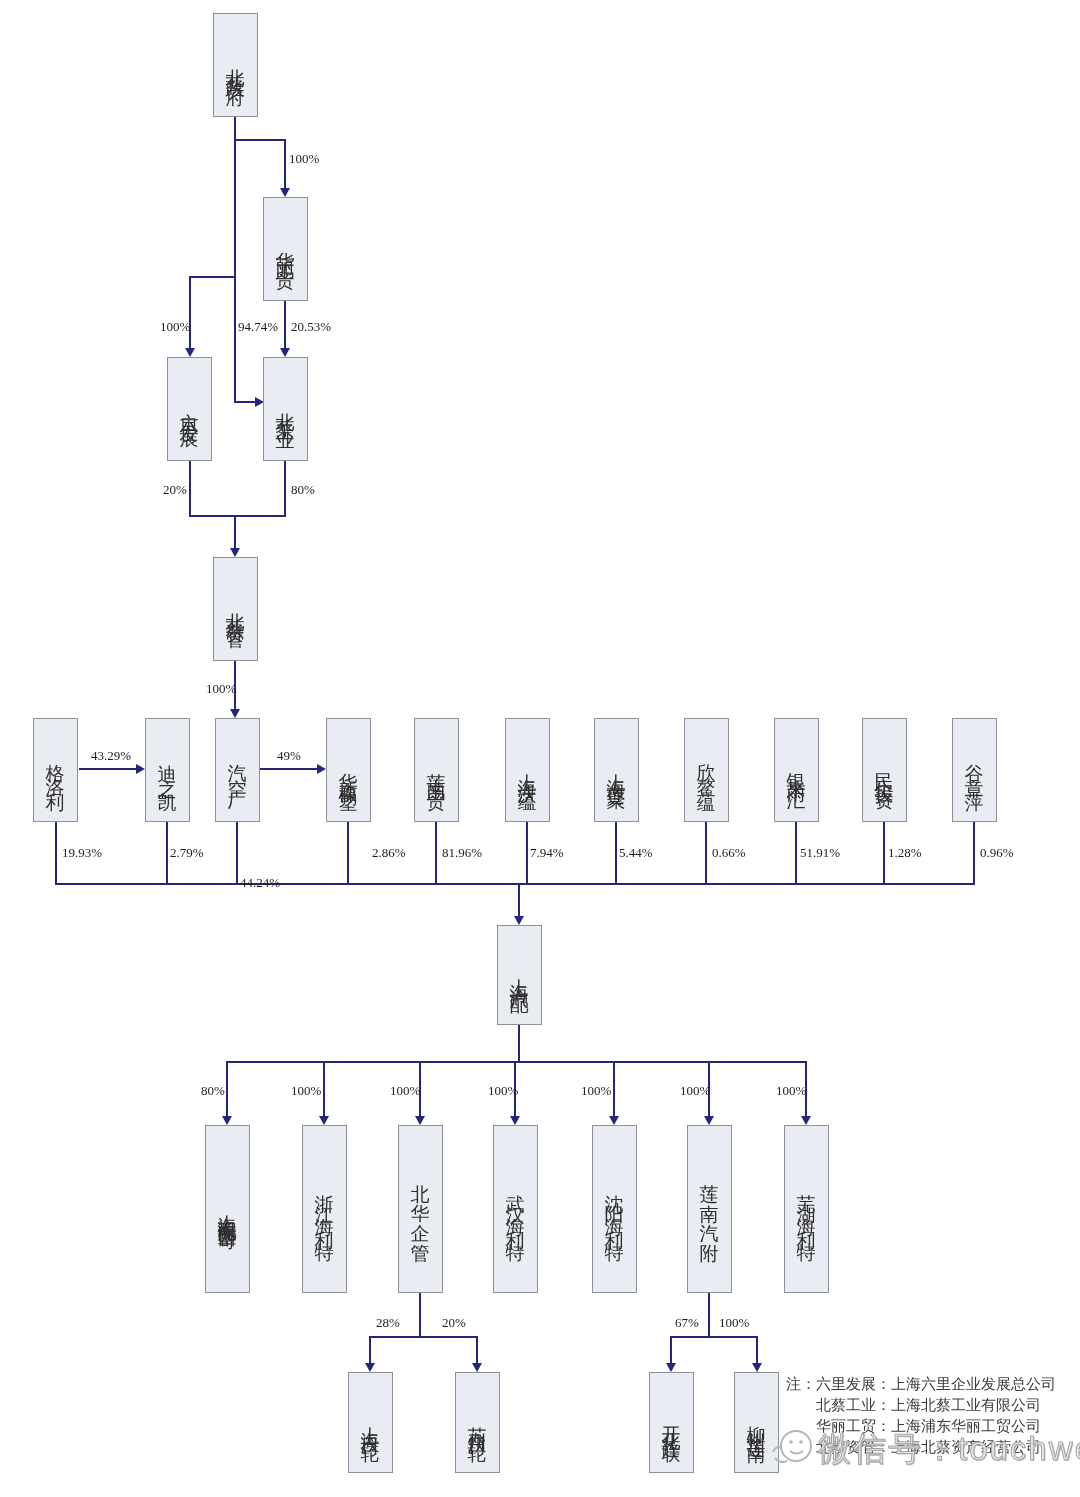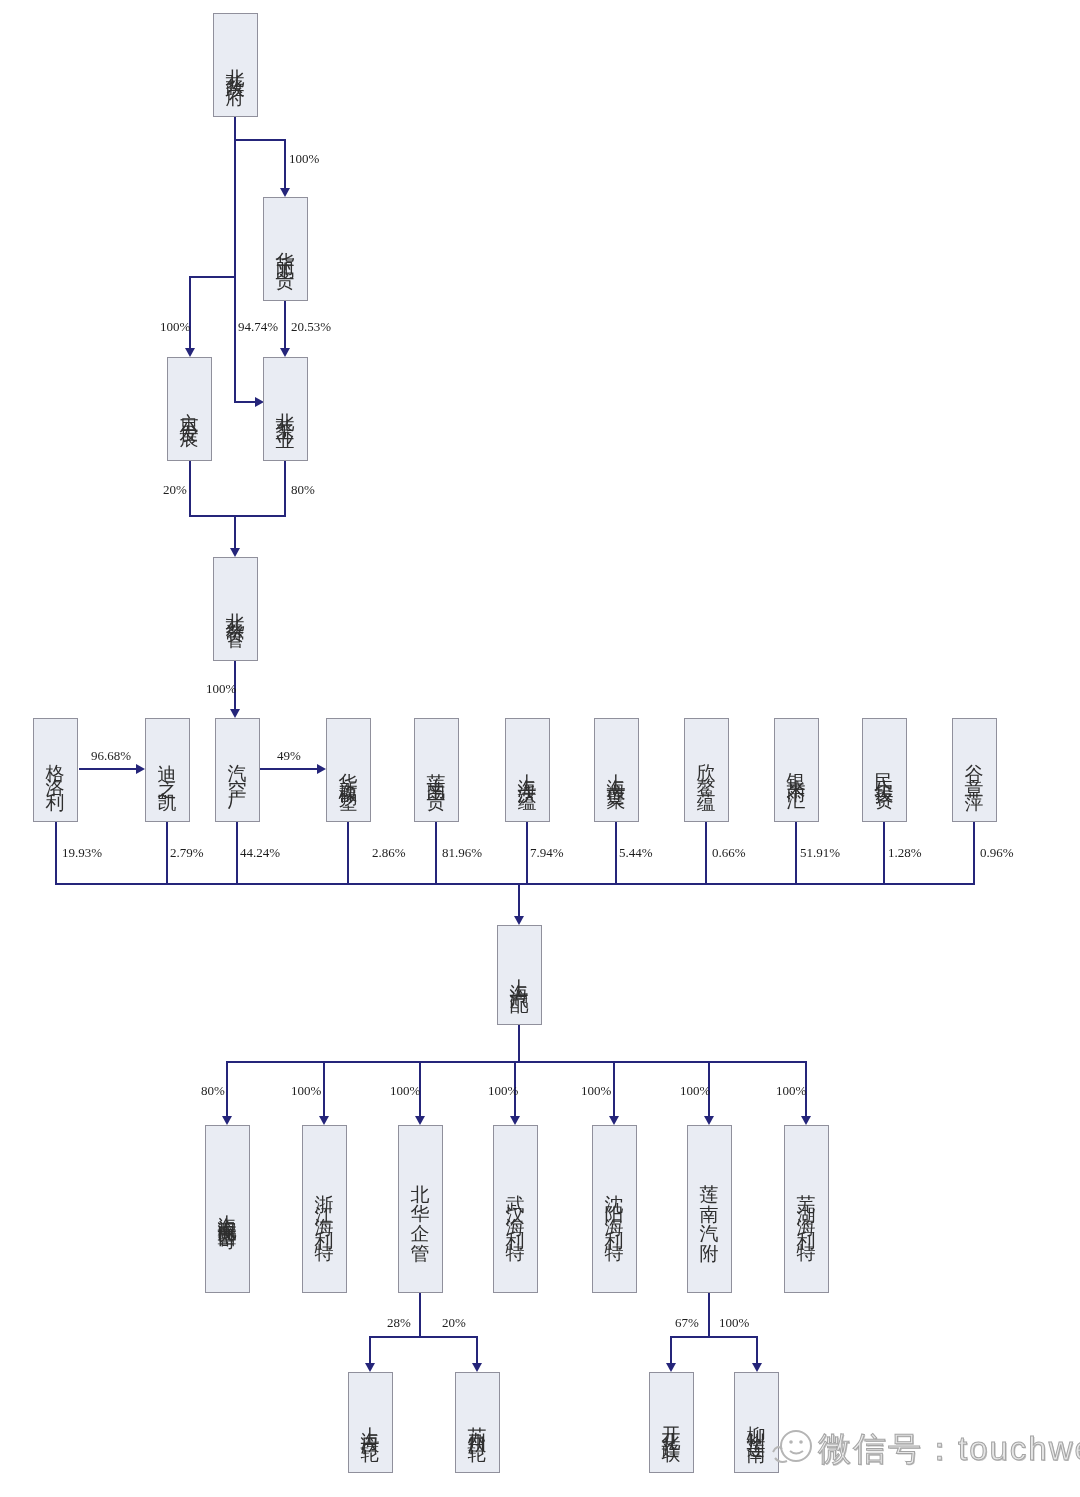--- a/index.html
+++ b/index.html
@@ -100,41 +100,41 @@
   <div class="v" style="left:756px;top:1336px;height:28px"></div>
   <div class="ad" style="left:752px;top:1363px"></div>
 
   <div class="pct" style="left:289px;top:151px">100%</div>
   <div class="pct" style="left:160px;top:319px">100%</div>
   <div class="pct" style="left:238px;top:319px">94.74%</div>
   <div class="pct" style="left:291px;top:319px">20.53%</div>
   <div class="pct" style="left:163px;top:482px">20%</div>
   <div class="pct" style="left:291px;top:482px">80%</div>
   <div class="pct" style="left:206px;top:681px">100%</div>
-  <div class="pct" style="left:91px;top:748px">96.68%</div>
+  <div class="pct" style="left:91px;top:748px">43.29%</div>
   <div class="pct" style="left:277px;top:748px">49%</div>
   <div class="pct" style="left:62px;top:845px">19.93%</div>
   <div class="pct" style="left:170px;top:845px">2.79%</div>
-  <div class="pct" style="left:240px;top:845px">44.24%</div>
+  <div class="pct" style="left:240px;top:875px">44.24%</div>
   <div class="pct" style="left:372px;top:845px">2.86%</div>
   <div class="pct" style="left:442px;top:845px">81.96%</div>
   <div class="pct" style="left:530px;top:845px">7.94%</div>
   <div class="pct" style="left:619px;top:845px">5.44%</div>
   <div class="pct" style="left:712px;top:845px">0.66%</div>
   <div class="pct" style="left:800px;top:845px">51.91%</div>
   <div class="pct" style="left:888px;top:845px">1.28%</div>
   <div class="pct" style="left:980px;top:845px">0.96%</div>
   <div class="pct" style="left:201px;top:1083px">80%</div>
   <div class="pct" style="left:291px;top:1083px">100%</div>
   <div class="pct" style="left:390px;top:1083px">100%</div>
   <div class="pct" style="left:488px;top:1083px">100%</div>
   <div class="pct" style="left:581px;top:1083px">100%</div>
   <div class="pct" style="left:680px;top:1083px">100%</div>
   <div class="pct" style="left:776px;top:1083px">100%</div>
-  <div class="pct" style="left:387px;top:1315px">28%</div>
+  <div class="pct" style="left:376px;top:1315px">28%</div>
   <div class="pct" style="left:442px;top:1315px">20%</div>
   <div class="pct" style="left:675px;top:1315px">67%</div>
   <div class="pct" style="left:719px;top:1315px">100%</div>
 
   <div class="node" style="left:213px;top:13px;width:45px;height:104px">
       <span class="vt n4">北蔡政府</span>
     </div>
   <div class="node" style="left:263px;top:197px;width:45px;height:104px">
       <span class="vt n4">华丽工贸</span>
     </div>
@@ -214,20 +214,26 @@
   <div class="node" style="left:455px;top:1372px;width:45px;height:101px">
       <span class="vt n4">苏州日轮</span>
     </div>
   <div class="node" style="left:649px;top:1372px;width:45px;height:101px">
       <span class="vt n4">开化莲联</span>
     </div>
   <div class="node" style="left:734px;top:1372px;width:45px;height:101px">
       <span class="vt n4">柳州莲南</span>
     </div>
 
+  <div class="notes">
+    <div><span>注：</span><span>六里发展：上海六里企业发展总公司</span></div>
+    <div class="ind">北蔡工业：上海北蔡工业有限公司</div>
+    <div class="ind">华丽工贸：上海浦东华丽工贸公司</div>
+    <div class="ind">北蔡资管：上海北蔡资产经营公司</div>
+  </div>
 
   <div class="wm">
     <span>
       <svg width="46" height="50" viewBox="0 0 46 50">
         <circle cx="26" cy="24" r="15" fill="none" stroke="#b5b5b5" stroke-width="2"></circle>
         <circle cx="21" cy="20" r="1.8" fill="#b5b5b5"></circle>
         <circle cx="31" cy="20" r="1.8" fill="#b5b5b5"></circle>
         <path d="M20 29 q6 5 13 0" fill="none" stroke="#b5b5b5" stroke-width="2"></path>
         <path d="M3 30 q4 -8 9 -3" fill="none" stroke="#b5b5b5" stroke-width="2"></path>
         <path d="M5 36 q5 6 12 3" fill="none" stroke="#b5b5b5" stroke-width="2"></path>

